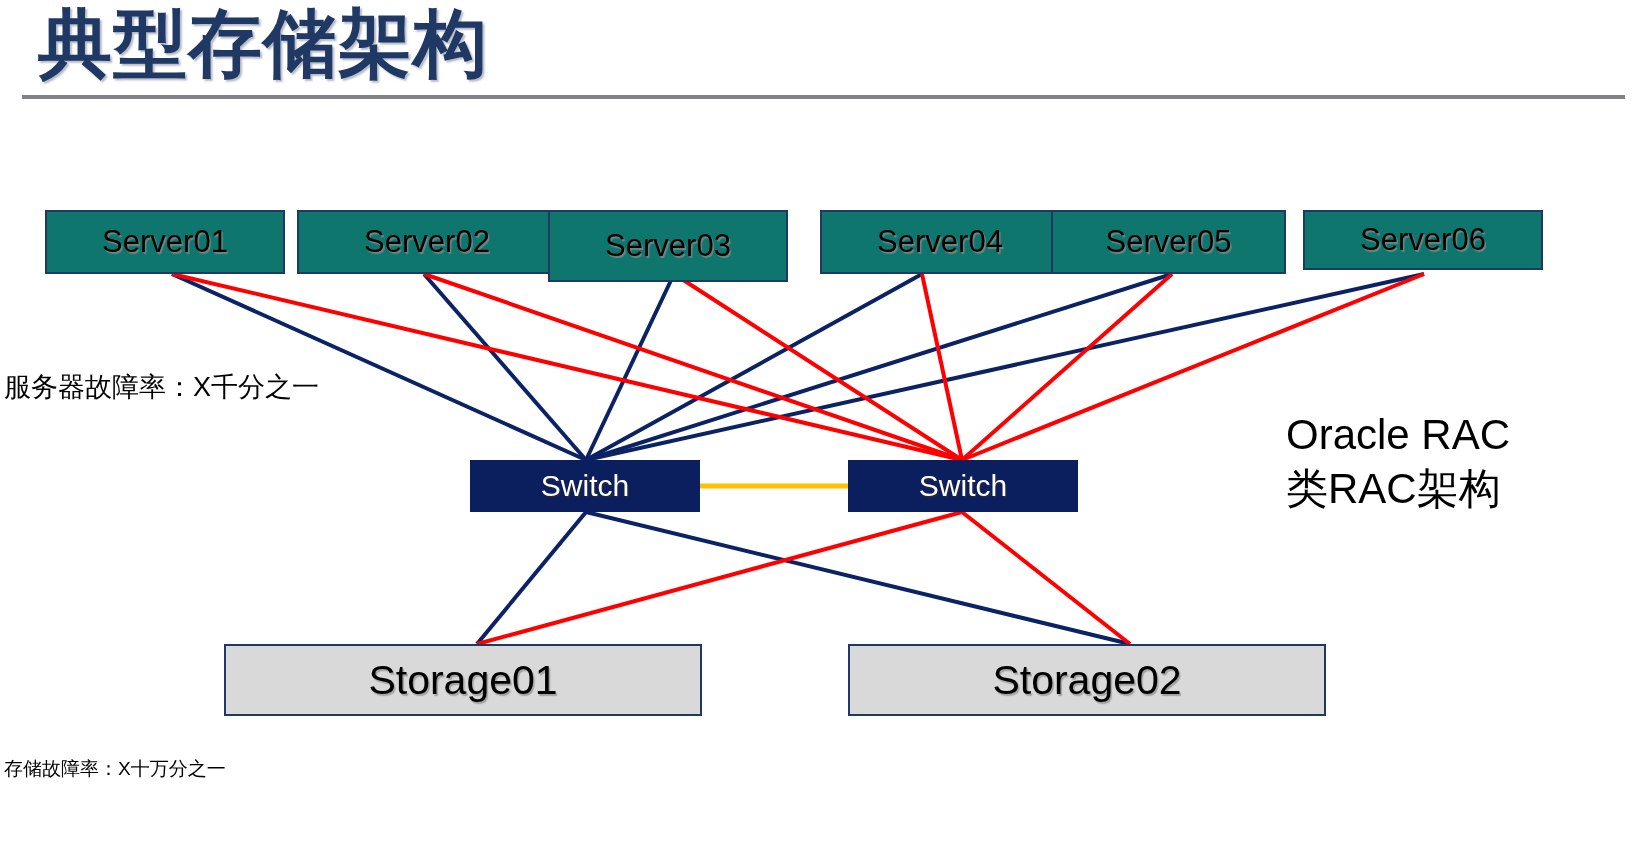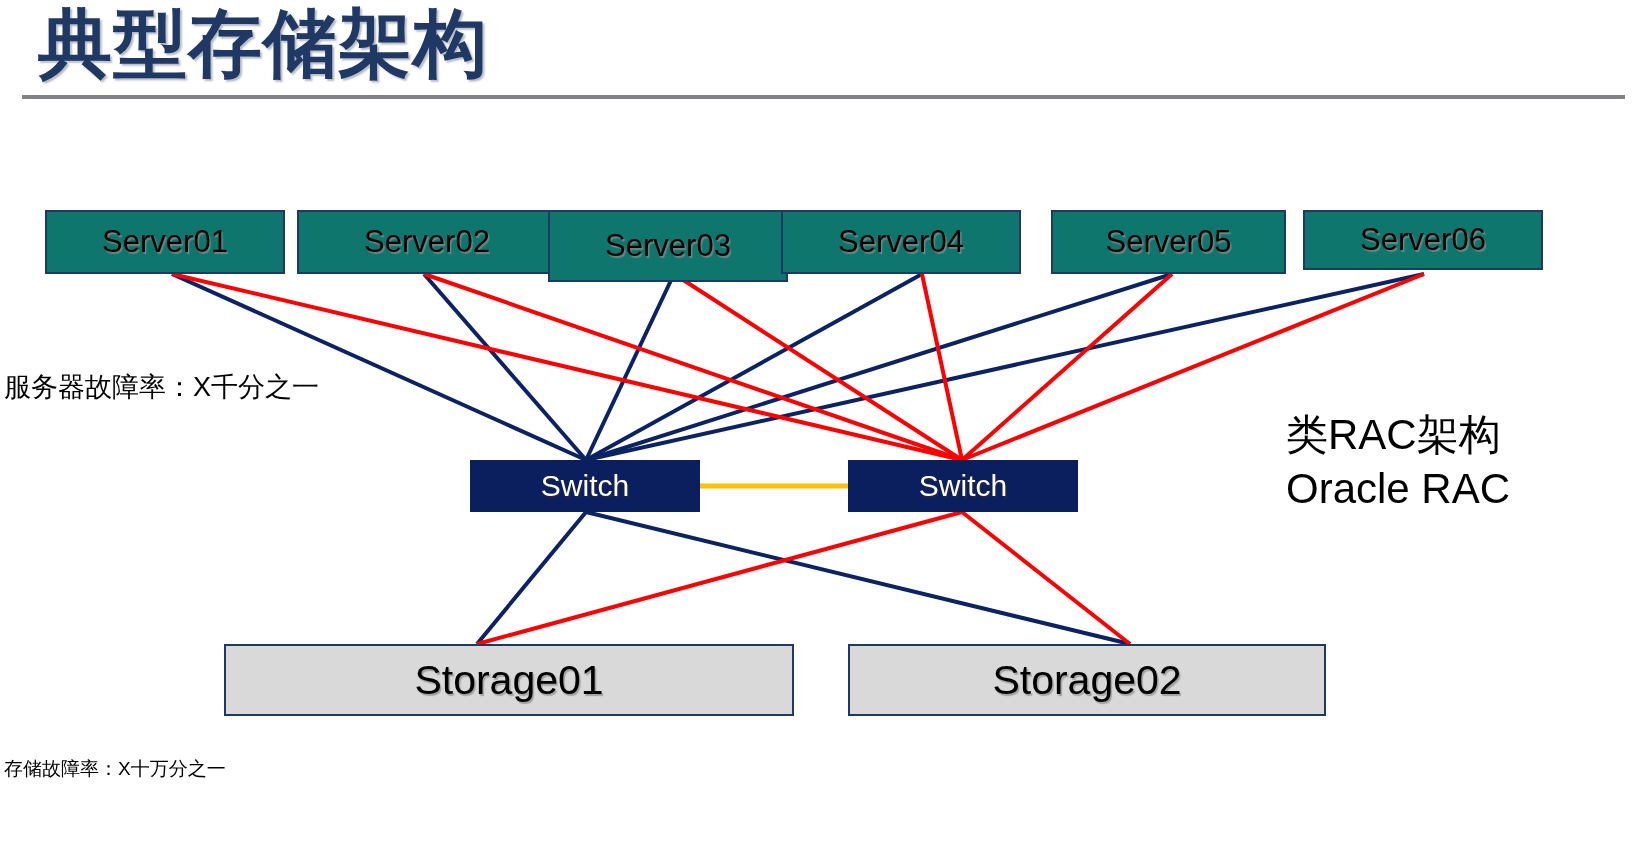--- a/index.html
+++ b/index.html
@@ -148,45 +148,45 @@
   <div id="nodes-layer">
       <div class="node server" style="left: 45px; top: 210px; width: 240px; height: 64px;">
         <span>Server01</span>
       </div>
       <div class="node server" style="left: 297px; top: 210px; width: 260px; height: 64px;">
         <span>Server02</span>
       </div>
       <div class="node server" style="left: 548px; top: 210px; width: 240px; height: 72px;">
         <span>Server03</span>
       </div>
-      <div class="node server" style="left: 781px; top: 210px; width: 240px; height: 64px;">
+      <div class="node server" style="left: 820px; top: 210px; width: 240px; height: 64px;">
         <span>Server04</span>
       </div>
       <div class="node server" style="left: 1051px; top: 210px; width: 235px; height: 64px;">
         <span>Server05</span>
       </div>
       <div class="node server" style="left: 1303px; top: 210px; width: 240px; height: 60px;">
         <span>Server06</span>
       </div>
       <div class="node switch" style="left: 470px; top: 460px; width: 230px; height: 52px;">
         <span>Switch</span>
       </div>
       <div class="node switch" style="left: 848px; top: 460px; width: 230px; height: 52px;">
         <span>Switch</span>
       </div>
-      <div class="node storage" style="left: 224px; top: 644px; width: 570px; height: 72px;">
+      <div class="node storage" style="left: 224px; top: 644px; width: 478px; height: 72px;">
         <span>Storage01</span>
       </div>
       <div class="node storage" style="left: 848px; top: 644px; width: 478px; height: 72px;">
         <span>Storage02</span>
       </div>
     </div>
 
   <div class="annot" id="annot-server-rate">服务器故障率：X千分之一</div>
 
   <div class="annot" id="annot-storage-rate">存储故障率：X十万分之一</div>
 
   <div id="cluster-note">
+    <div>Oracle RAC</div>
     <div>类RAC架构</div>
-    <div>Oracle RAC</div>
   </div>
 
 </div>
 
 </body></html>

